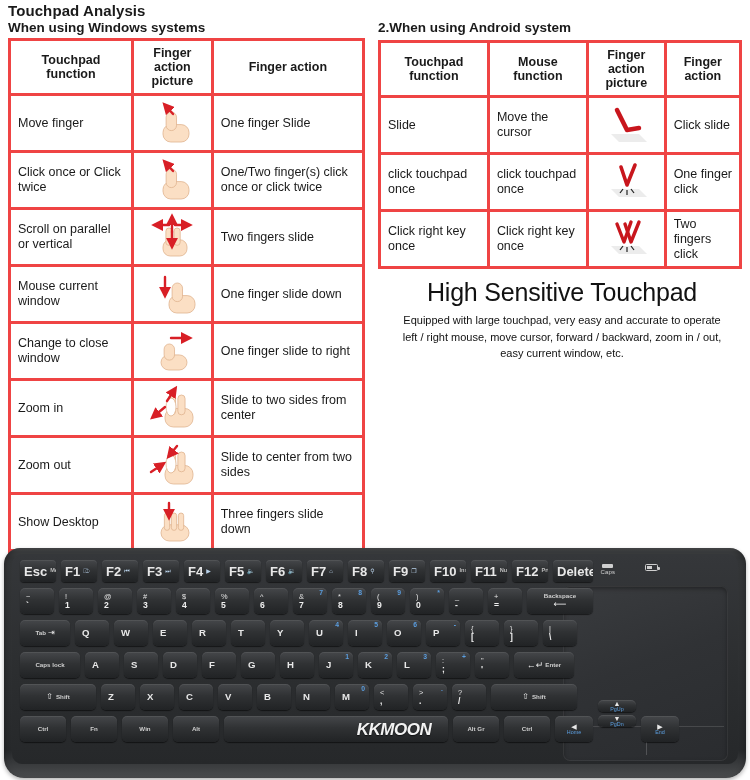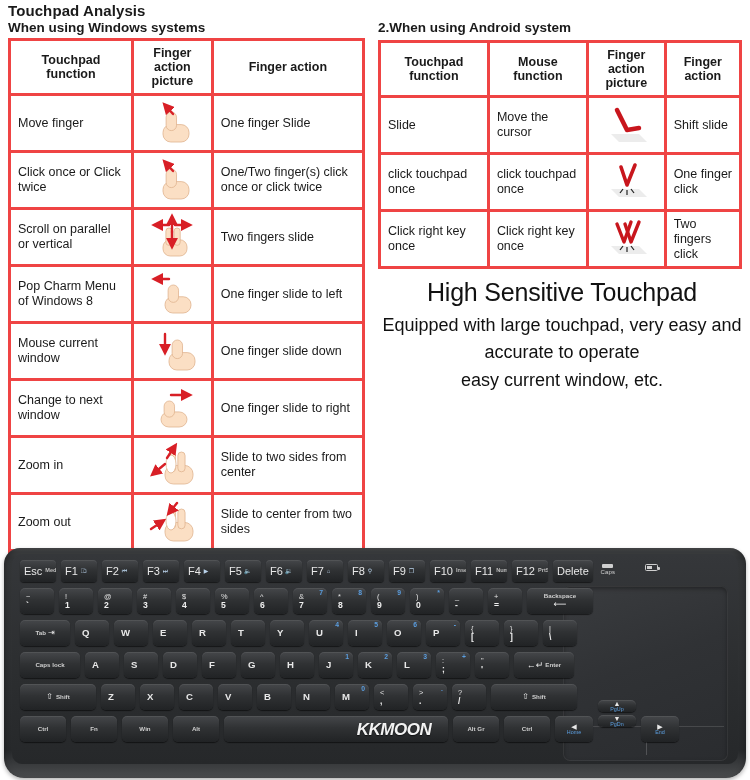--- a/index.html
+++ b/index.html
@@ -35,21 +35,21 @@
   .tbl-and col.a3 { width:78px; }
   .tbl-and col.a4 { width:76px; }
 
   
   .hand { display:inline-block; position:relative; }
   svg { display:block; }
 
   
   .promo { position:absolute; left:378px; top:278px; width:368px; text-align:center; }
   .promo-title { font-size:25px; font-weight:400; letter-spacing:-.2px; color:#111; }
-  .promo-body { font-size:18px; line-height:1.52; color:#111; margin-top:5px; }
+  .promo-body { font-size:11px; line-height:1.52; color:#111; margin-top:5px; }
 
   
   .kb {
     position:absolute; left:4px; top:548px; width:742px; height:230px;
     border-radius:16px 16px 20px 20px;
     background:
       linear-gradient(180deg,#5a5c5e 0%,#404244 4px,#343638 10px,#2e3032 50%,#27292b 88%,#3c3e40 95%,#4a4c4e 100%);
     box-shadow:0 3px 6px rgba(0,0,0,.35) inset, 0 2px 4px rgba(0,0,0,.3);
     overflow:hidden;
   }
@@ -68,21 +68,21 @@
     display:flex; align-items:center; justify-content:center;
     font-size:8px; line-height:1;
     overflow:hidden;
   }
   .key.big { height:26px; border-radius:5px; }
   .key .sm  { font-size:6.2px; font-weight:600; color:#cfcfcf; }
   .key .tiny{ font-size:5.6px; font-weight:600; color:#bdbdbd; }
 
   
   .fk { justify-content:flex-start; padding-left:4px; gap:3px; }
-  .fk .fkn { font-size:11px; font-weight:400; }
+  .fk .fkn { font-size:13px; font-weight:700; }
   .fk .fgl { font-size:6px; color:#b9d2ea; }
 
   
   .dual { flex-direction:column; align-items:flex-start; justify-content:center; padding:2px 0 2px 6px; gap:1px; }
   .dual .top { font-size:7.4px; color:#e3e3e3; }
   .dual .bot { font-size:8.6px; font-weight:600; color:#f0f0f0; }
 
   
   .alpha { justify-content:flex-start; padding-left:7px; }
   .alpha .ch { font-size:9.6px; font-weight:600; }
@@ -186,53 +186,37 @@
                 <rect x="35.02285714285714" y="16" width="6.171428571428571" height="17.36" rx="3.0857142857142854" fill="#fbdfc4" stroke="#e0b48f" stroke-width="0.8"></rect>
               </g>
               <line x1="33" y1="20" x2="33" y2="5" stroke="#d81f26" stroke-width="2.4" stroke-linecap="round" marker-end="url(#ah)"></line>
               <line x1="33" y1="20" x2="33" y2="34" stroke="#d81f26" stroke-width="2.4" stroke-linecap="round" marker-end="url(#ah)"></line>
               <line x1="30" y1="13" x2="16" y2="13" stroke="#d81f26" stroke-width="2.4" stroke-linecap="round" marker-end="url(#ah)"></line>
               <line x1="36" y1="13" x2="50" y2="13" stroke="#d81f26" stroke-width="2.4" stroke-linecap="round" marker-end="url(#ah)"></line>
             </svg></span></td>
         <td class="cl">Two fingers slide</td>
       </tr>
       <tr>
-        <td class="cl">Pop Charm Menu of Windows 8</td>
-        <td class="pic"><span class="hand"><svg width="66" height="46" viewBox="0 0 66 46">
-              <defs>
-                <marker id="ah" markerWidth="5" markerHeight="5" refX="3.4" refY="2.5" orient="auto">
-  <path d="M0,0 L5,2.5 L0,5 z" fill="#d81f26"></path>
-                </marker>
-              </defs>
-              <g>
-                <rect x="26" y="27.759999999999998" width="26" height="16.24" rx="7.8" fill="#fbdfc4" stroke="#e0b48f" stroke-width="0.8"></rect>
-                <rect x="29.12" y="16" width="10.4" height="17.36" rx="5.2" fill="#fbdfc4" stroke="#e0b48f" stroke-width="0.8"></rect>
-              </g>
-              <line x1="30" y1="10" x2="16" y2="10" stroke="#d81f26" stroke-width="2.4" stroke-linecap="round" marker-end="url(#ah)"></line>
-            </svg></span></td>
-        <td class="cl">One finger slide to left</td>
-      </tr>
-      <tr>
         <td class="cl">Mouse current window</td>
         <td class="pic"><span class="hand"><svg width="66" height="46" viewBox="0 0 66 46">
               <defs>
                 <marker id="ah" markerWidth="5" markerHeight="5" refX="3.4" refY="2.5" orient="auto">
   <path d="M0,0 L5,2.5 L0,5 z" fill="#d81f26"></path>
                 </marker>
               </defs>
               <g>
                 <rect x="30" y="26.6" width="26" height="17.4" rx="7.8" fill="#fbdfc4" stroke="#e0b48f" stroke-width="0.8"></rect>
                 <rect x="33.12" y="14" width="10.4" height="18.6" rx="5.2" fill="#fbdfc4" stroke="#e0b48f" stroke-width="0.8"></rect>
               </g>
               <line x1="26" y1="8" x2="26" y2="26" stroke="#d81f26" stroke-width="2.4" stroke-linecap="round" marker-end="url(#ah)"></line>
             </svg></span></td>
         <td class="cl">One finger slide down</td>
       </tr>
       <tr>
-        <td class="cl">Change to next window</td>
+        <td class="cl">Change to close window</td>
         <td class="pic"><span class="hand"><svg width="66" height="46" viewBox="0 0 66 46">
               <defs>
                 <marker id="ah" markerWidth="5" markerHeight="5" refX="3.4" refY="2.5" orient="auto">
   <path d="M0,0 L5,2.5 L0,5 z" fill="#d81f26"></path>
                 </marker>
               </defs>
               <g>
                 <rect x="22" y="28.92" width="26" height="15.079999999999998" rx="7.8" fill="#fbdfc4" stroke="#e0b48f" stroke-width="0.8"></rect>
                 <rect x="25.12" y="18" width="10.4" height="16.12" rx="5.2" fill="#fbdfc4" stroke="#e0b48f" stroke-width="0.8"></rect>
               </g>
@@ -356,21 +340,21 @@
         <td class="cl">Move the cursor</td>
         <td class="pic"><span class="hand"><svg width="66" height="46" viewBox="0 0 66 46">
               <defs>
                 <marker id="ah" markerWidth="5" markerHeight="5" refX="3.4" refY="2.5" orient="auto">
   <path d="M0,0 L5,2.5 L0,5 z" fill="#d81f26"></path>
                 </marker>
               </defs>
               <polygon points="18,34 46,34 54,42 26,42" fill="#ececec"></polygon>
               <path d="M24,10 L34,30 L46,28" fill="none" stroke="#c8161d" stroke-width="4.5" stroke-linecap="round" stroke-linejoin="round"></path>
             </svg></span></td>
-        <td class="cl">Shift slide</td>
+        <td class="cl">Click slide</td>
       </tr>
       <tr>
         <td class="cl">click touchpad once</td>
         <td class="cl">click touchpad once</td>
         <td class="pic"><span class="hand"><svg width="66" height="46" viewBox="0 0 66 46">
               <defs>
                 <marker id="ah" markerWidth="5" markerHeight="5" refX="3.4" refY="2.5" orient="auto">
   <path d="M0,0 L5,2.5 L0,5 z" fill="#d81f26"></path>
                 </marker>
               </defs>
@@ -404,20 +388,21 @@
             </svg></span></td>
         <td class="cl">Two fingers click</td>
       </tr>
     </tbody>
 </table>
 
 <div class="promo">
   <div class="promo-title">High Sensitive Touchpad</div>
   <div class="promo-body">
     <div>Equipped with large touchpad, very easy and accurate to operate</div>
+    <div>left / right mouse, move cursor, forward / backward, zoom in / out,</div>
     <div>easy current window, etc.</div>
   </div>
 </div>
 
 <div class="kb">
   <div class="kb-face">
 
     <div class="leds" id="kb-leds">
         <div class="led">
           <div class="led-bar"></div>

